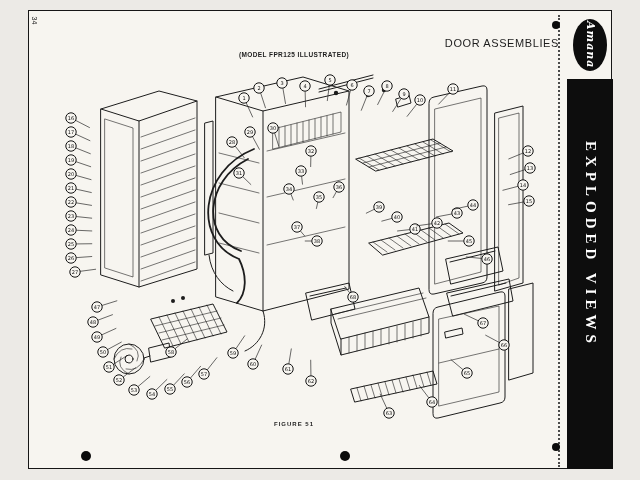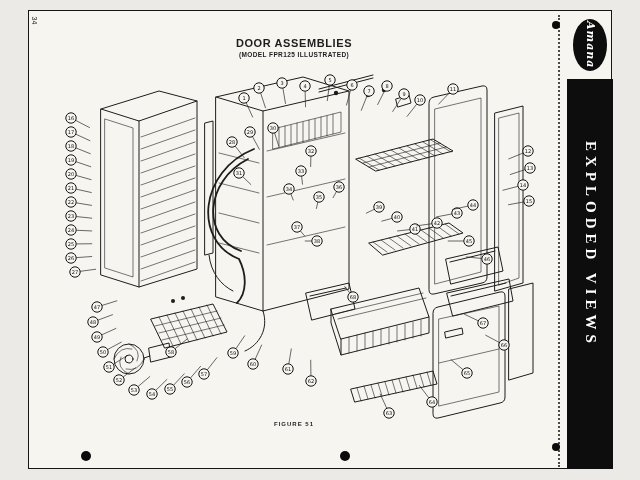--- a/index.html
+++ b/index.html
@@ -3,21 +3,21 @@
 <meta charset="utf-8">
 <style>
   html,body{margin:0;padding:0;background:#e5e4e0;}
   .stage{position:relative;width:640px;height:480px;background:#eceae6;overflow:hidden;
          font-family:"Liberation Sans",sans-serif;color:#1d1d1d;}
   .page{position:absolute;left:28px;top:10px;width:584px;height:459px;
         background:#f7f5f0;border:1.5px solid #161616;box-sizing:border-box;}
   .pagenum{position:absolute;left:2px;top:6px;font-size:7px;transform:rotate(90deg);
            transform-origin:center;color:#222;}
   .title-wrap{position:absolute;left:0;top:26px;width:530px;text-align:center;}
-  .title{font-size:11px;font-weight:bold;letter-spacing:0.6px;}
+  .title{font-size:11px;font-weight:normal;letter-spacing:0.6px;text-align:right;}
   .subtitle{font-size:6.5px;font-weight:bold;letter-spacing:0.4px;margin-top:2px;}
   .figure{position:absolute;left:0;top:410px;width:530px;text-align:center;
           font-size:6px;font-weight:bold;letter-spacing:1px;}
   .drawing{position:absolute;left:7px;top:52px;width:530px;height:370px;}
   .dotted{position:absolute;left:529px;top:4px;height:452px;width:0;
           border-left:2px dotted #4a4a4a;}
   .brand-oval{position:absolute;left:544px;top:8px;width:34px;height:52px;background:#0d0d0d;
               border-radius:50%;display:flex;align-items:center;justify-content:center;}
   .brand-text{writing-mode:vertical-rl;color:#fff;font-family:"DejaVu Serif",serif;
               font-style:italic;font-weight:bold;font-size:11px;letter-spacing:1px;}

